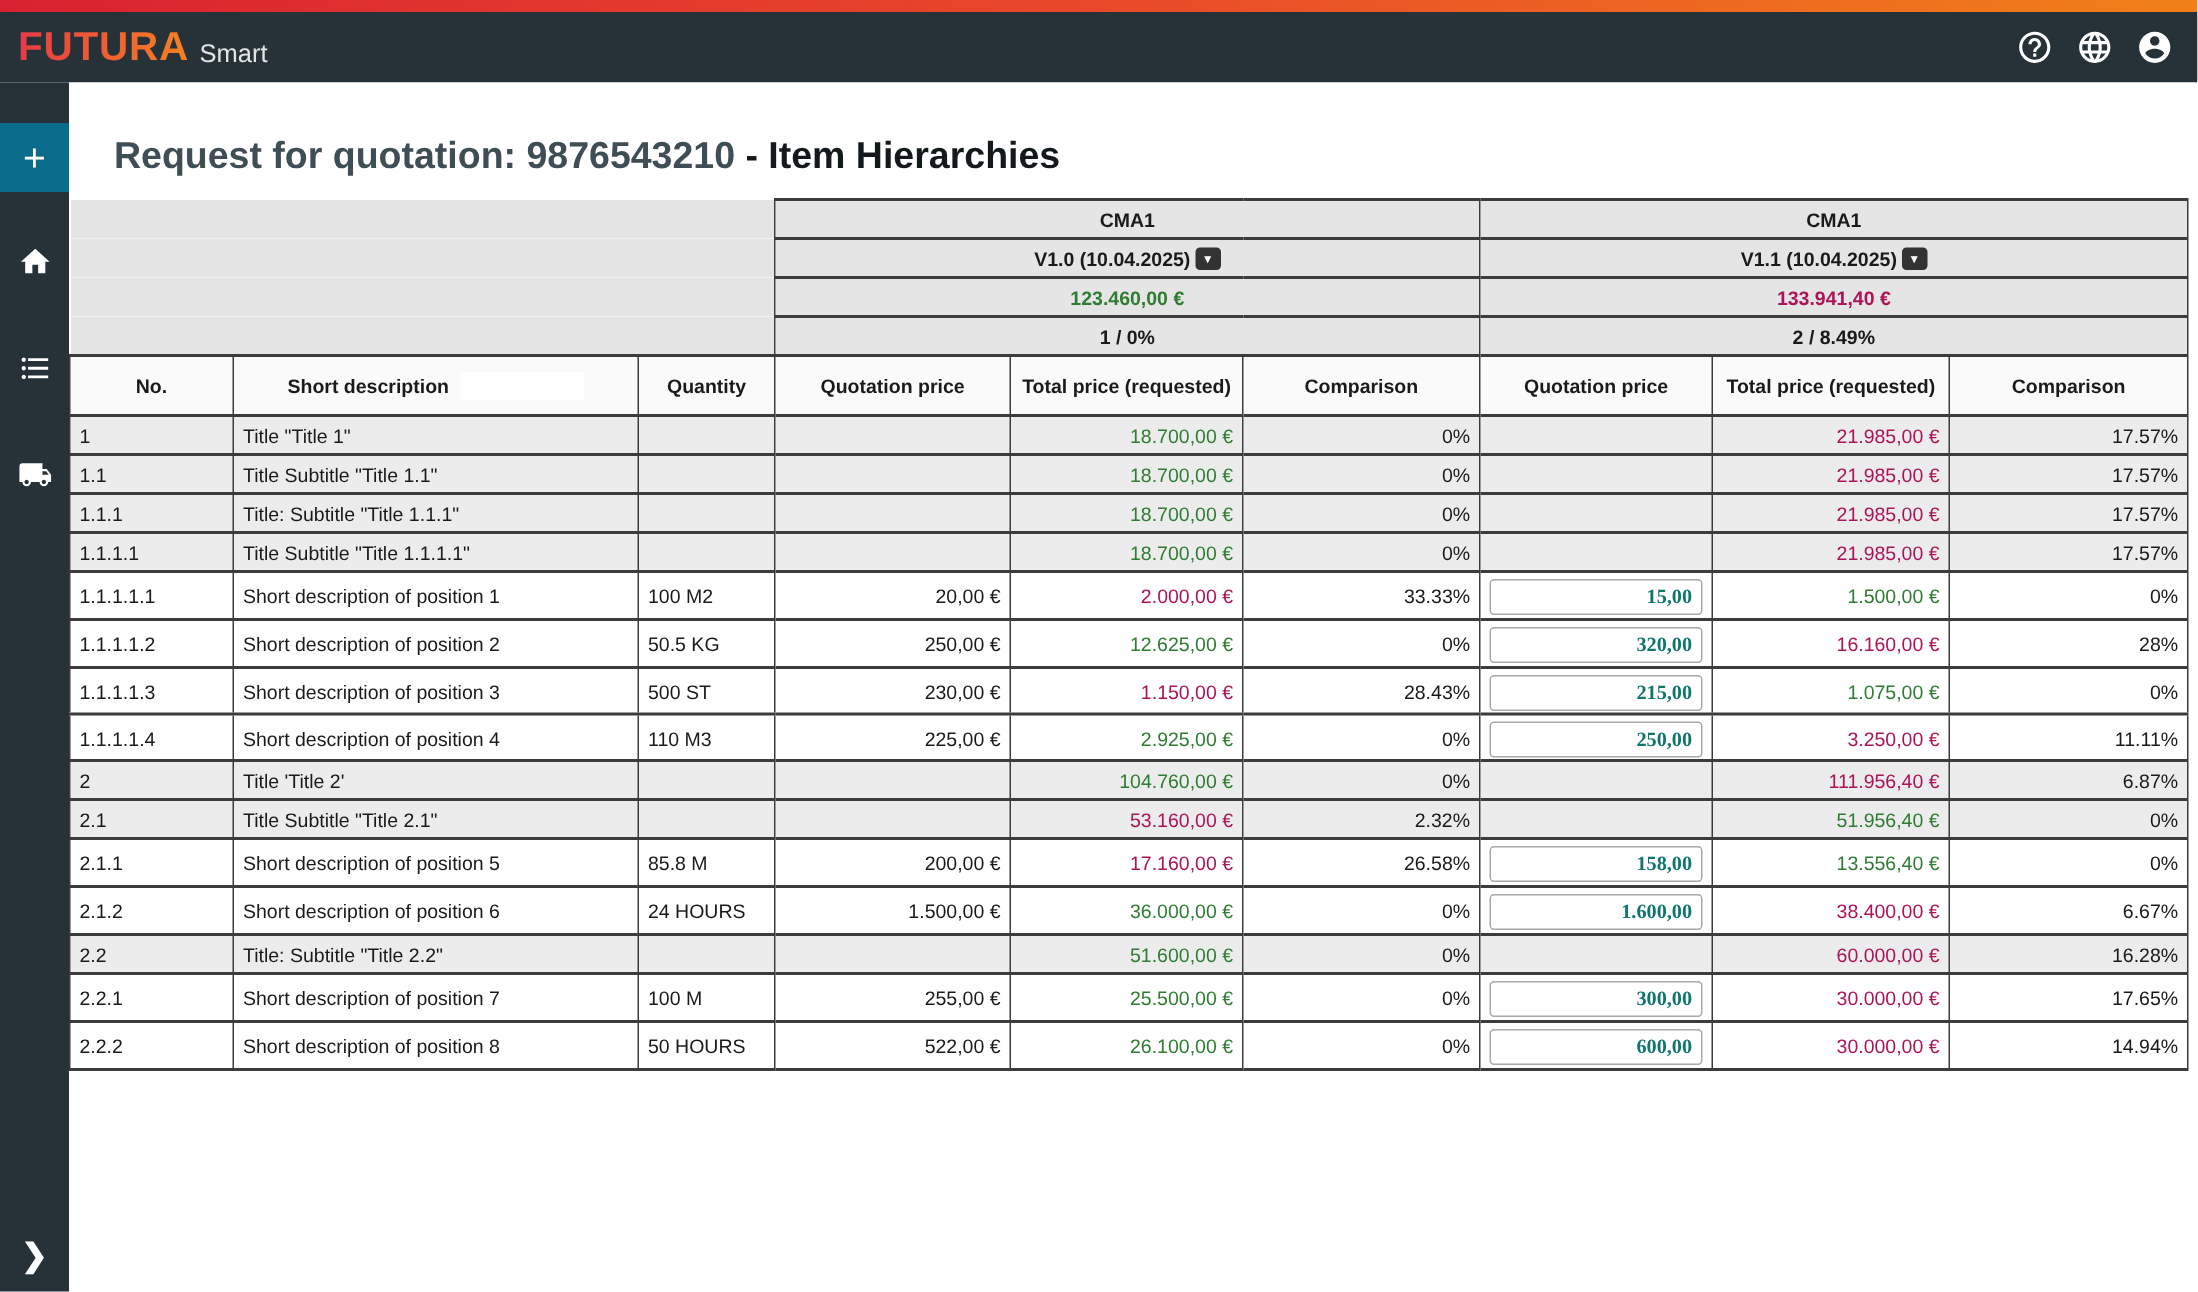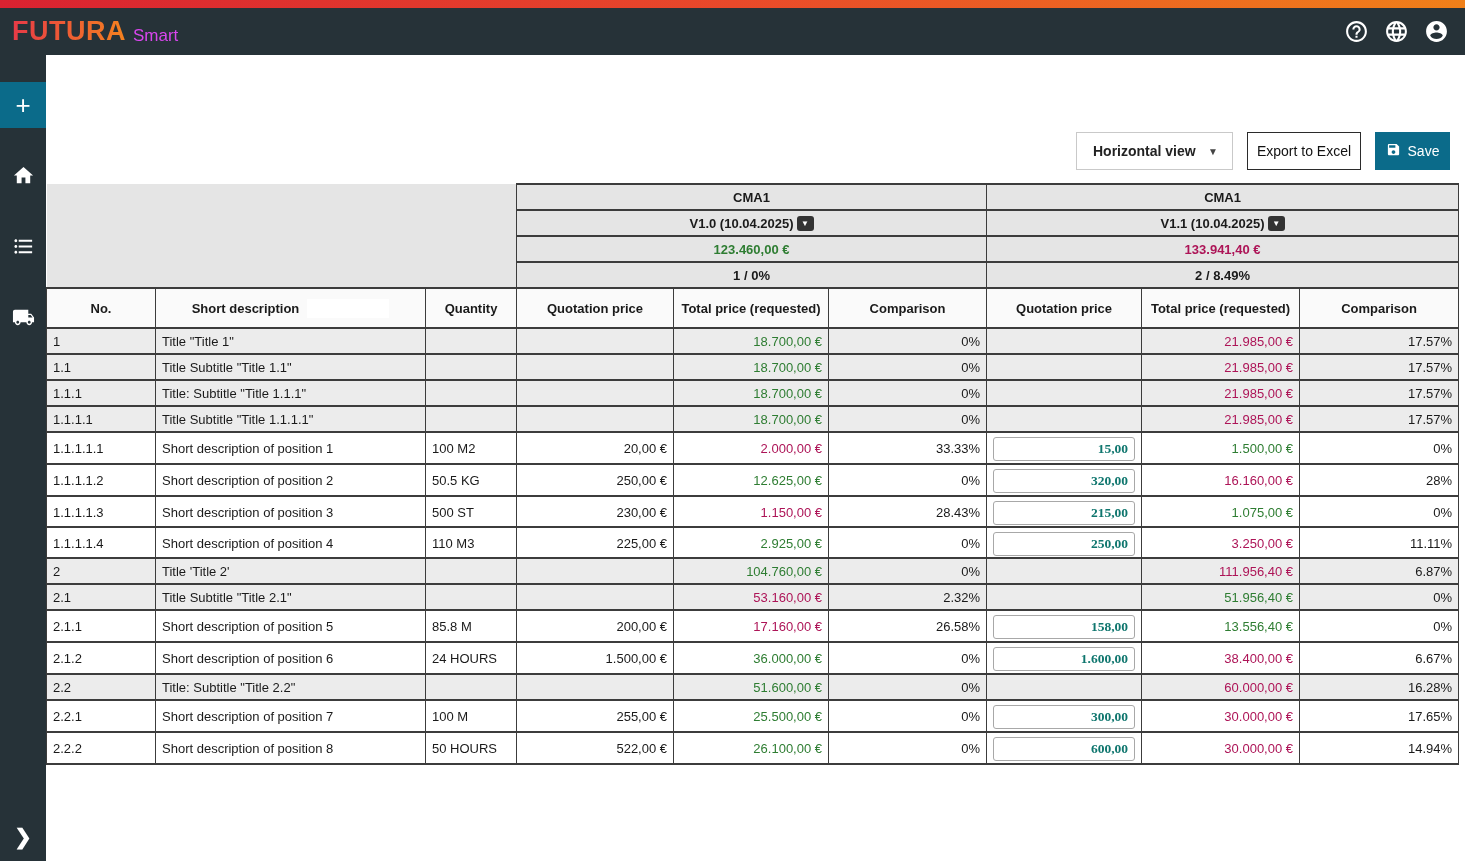--- a/index.html
+++ b/index.html
@@ -6,21 +6,21 @@
   html,body { width:1465px; height:861px; overflow:hidden; background:#fff;
     font-family:"Liberation Sans", sans-serif; }
 
   
   .topstrip { height:8px; background:linear-gradient(90deg,#d92231,#e9492a,#f08019); }
   .topbar { height:47px; background:#263238; display:flex; align-items:center; padding:0 16px 0 12px; }
   .brand { font-size:27px; font-weight:bold; letter-spacing:.5px;
     background:linear-gradient(90deg,#e73a47,#f5821f);
     -webkit-background-clip:text; background-clip:text;
     -webkit-text-fill-color:transparent; color:#f05a28; }
-  .brand-suffix { color:#d946ef; font-size:17px; margin:8px 16px 0 7px; }
+  .brand-suffix { color:#e5e5e5; font-size:17px; margin:8px 16px 0 7px; }
   .topbar-icons { margin-left:auto; display:flex; align-items:center; gap:15px; }
   .topbar-icons svg { width:25px; height:25px; fill:#fff; display:block; cursor:pointer; }
 
   
   .sidebar { position:absolute; left:0; top:55px; bottom:0; width:46px; background:#263238; }
   .plus-btn { width:46px; height:46px; margin-top:27px; background:#0b6b8a; color:#fff;
     font-size:26px; font-weight:300; display:flex; align-items:center; justify-content:center; cursor:pointer; }
   .side-icon { width:46px; height:46px; display:flex; align-items:center; justify-content:center; cursor:pointer; }
   .side-icon svg { width:23px; height:23px; fill:#fff; }
   .side-expand { position:absolute; bottom:8px; left:0; width:46px; height:32px; color:#fff;
@@ -115,34 +115,22 @@
       <span><svg viewBox="0 0 24 24" style="width:23px;height:23px;fill:#fff">
           <path d="M20 8h-3V4H3c-1.1 0-2 .9-2 2v11h2c0 1.66 1.34 3 3 3s3-1.34 3-3h6c0 1.66 1.34 3 3 3s3-1.34 3-3h2v-5l-3-4zM6 18.5c-.83 0-1.5-.67-1.5-1.5s.67-1.5 1.5-1.5 1.5.67 1.5 1.5-.67 1.5-1.5 1.5zm13.5-9l1.96 2.5H17V9.5h2.5zm-1.5 9c-.83 0-1.5-.67-1.5-1.5s.67-1.5 1.5-1.5 1.5.67 1.5 1.5-.67 1.5-1.5 1.5z"></path>
         </svg></span>
     </div>
   <div class="side-expand">
       <span>❯</span>
     </div>
 </div>
 
 <div class="main">
-
-  <div class="toolbar">
-    <div class="view-select">
-      <span>Horizontal view</span>
-      <span class="caret">▼</span>
-    </div>
-    <button class="btn-export">Export to Excel</button>
-    <button class="btn-save">
-      <span><svg viewBox="0 0 24 24" style="width:15px;height:15px;fill:#fff">
-            <path d="M17 3H5c-1.11 0-2 .9-2 2v14c0 1.1.89 2 2 2h14c1.1 0 2-.9 2-2V7l-4-4zm-5 16c-1.66 0-3-1.34-3-3s1.34-3 3-3 3 1.34 3 3-1.34 3-3 3zm3-10H5V5h10v4z"></path>
-          </svg></span>
-      <span>Save</span>
-    </button>
-  </div>
+  <h1><span class="t-prefix">Request for quotation: 9876543210</span><span class="t-suffix"> - Item Hierarchies</span></h1>
+
 
   <table>
     <colgroup>
       <col style="width:109px">
         <col style="width:270px">
         <col style="width:91px">
       <col style="width:157px">
         <col style="width:155px">
         <col style="width:158px">
       <col style="width:155px">

